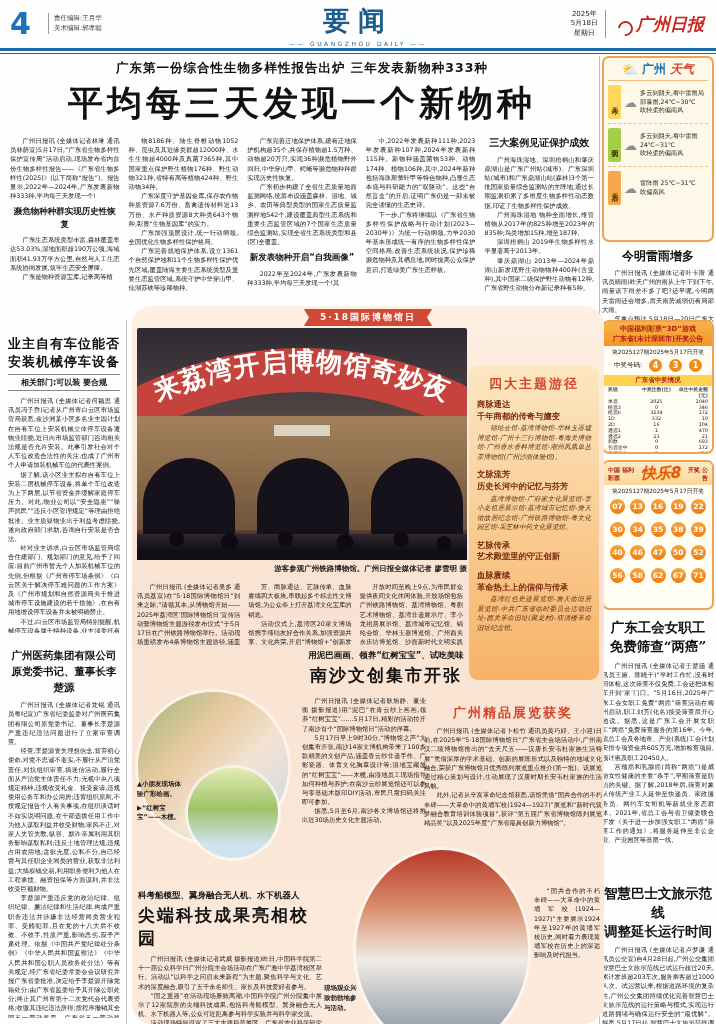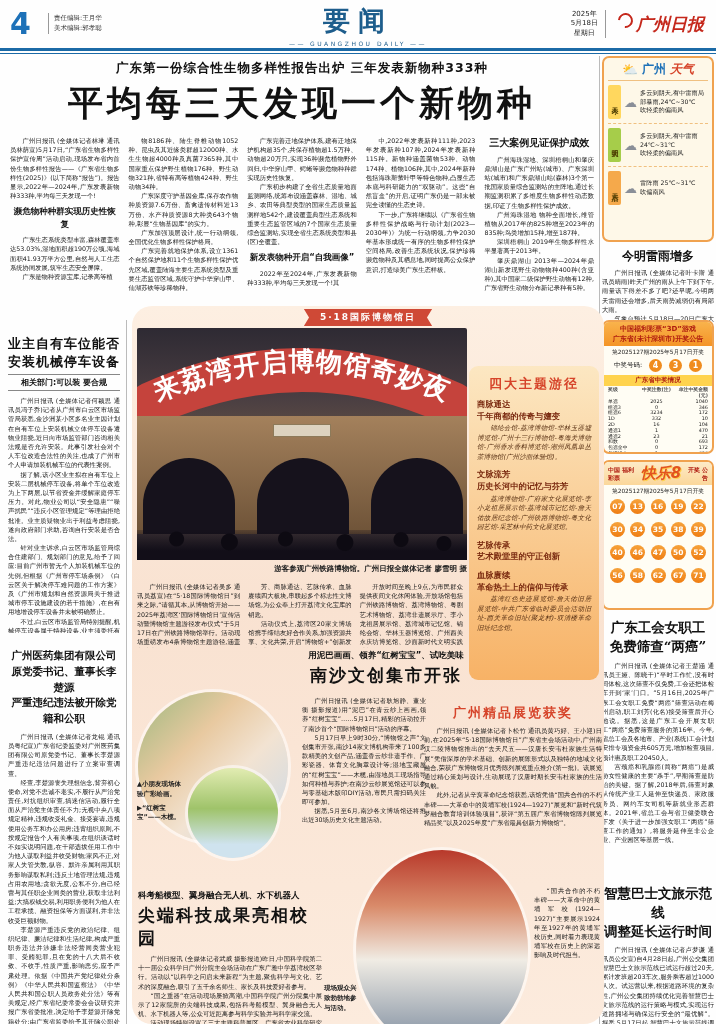--- a/index.html
+++ b/index.html
@@ -11,21 +11,21 @@
   .t6{font-size:6.3px;line-height:1.46;text-align:justify;color:#151515;}
   .t6 p{text-indent:2em;margin:0;}
   .clip{overflow:hidden;}
   
   .pagenum{font-size:30px;font-weight:bold;color:#1d71b8;}
   .editors{font-size:6.5px;color:#333;line-height:1.6;border-left:1px solid #999;padding-left:5px;}
   .secttitle{font-size:27px;font-weight:bold;color:#1d5d8c;letter-spacing:8px;text-align:center;}
   .sectsub{font-size:6px;color:#1d5d8c;letter-spacing:2.5px;text-align:center;margin-top:1px;}
   .sectsub:before,.sectsub:after{content:"——";color:#1d5d8c;margin:0 4px;}
   .dateblock{font-size:7px;color:#222;text-align:center;line-height:1.35;border-right:1px solid #999;padding-right:7px;}
-  .logoline{display:flex;align-items:flex-start;gap:3px;}
+  .logoline{display:flex;align-items:flex-end;gap:3px;}
   .logoswirl{width:15px;height:15px;border:2.5px solid #c5281c;border-left-color:transparent;border-radius:50%;transform:rotate(-40deg);}
   .logotext{color:#c5281c;font-weight:bold;font-style:italic;font-size:17px;font-family:"DejaVu Serif",serif;}
   .rule-thick{height:3px;background:#1b6aa6;}
   .rule-thin{height:1px;background:#1b6aa6;}
   
   .kicker{font-size:12.5px;font-weight:bold;text-align:center;letter-spacing:1px;}
   .headline1{font-size:35px;font-weight:bold;text-align:center;letter-spacing:4px;margin-top:3px;}
   .lead-cols{display:flex;gap:9px;margin-top:9px;height:186px;overflow:hidden;}
   .lead-cols>div{flex:1;}
   .colsub{font-size:8.5px;font-weight:bold;text-align:center;margin:5px 0;}
@@ -203,21 +203,20 @@
     <p>广州日报讯 (全媒体记者何颖思 通讯员冯子乔)记者从广州市白云区市场监管局获悉,金沙洲某小区多名业主因计划在自有车位上安装机械立体停车设备遭物业阻挠,近日向市场监管部门咨询相关法规是否允许安装。此事引发社会对个人车位改造合法性的关注,也成了广州市个人申请加装机械车位的代表性案例。</p>
         <p>据了解,该小区业主拟在自有车位上安装二层机械停车设备,将单个车位改造为上下两层,以节省资金并缓解家庭停车压力。对此,物业公司以“安全隐患”“噪声扰民”“违反小区管理规定”等理由拒绝批准。业主质疑物业出于利益考虑阻挠,遂向政府部门求助,咨询自行安装是否合法。</p>
         <p>针对业主诉求,白云区市场监管局综合住建部门、规划部门的意见,给予了回应:目前广州市暂无个人加装机械车位的先例,但根据《广州市停车场条例》《白云区关于解决停车难问题的工作方案》及《广州市规划和自然资源局关于推进城市停车设施建设的若干措施》,在自有用地增设停车设备并未被明确禁止。</p>
         <p>不过,白云区市场监管局特别提醒,机械停车设备属于特种设备,业主须委托有资质的单位安装,并经检验合格后到区市场监管局办理使用登记证。同时,业主须严格遵守《中华人民共和国特种设备安全法》,落实日常安全管理及设备隐患排查,保障设备运行安全。此外,为避免后续纠纷,建议业主提前与周边邻里及物业充分沟通。</p>
       </div>
   </div>
   <div class="abs" style="left:8px;top:648px;width:112px;">
     <div class="h-mid serif">
       <div>广州医药集团有限公司</div>
       <div>原党委书记、董事长李楚源</div>
-      <div>严重违纪违法被开除党籍和公职</div>
     </div>
     <div class="t6 clip" style="height:318px;margin-top:5px;">
 
     <p>广州日报讯 (全媒体记者龙锟 通讯员粤纪宣)广东省纪委监委对广州医药集团有限公司原党委书记、董事长李楚源严重违纪违法问题进行了立案审查调查。</p>
         <p>经查,李楚源丧失理想信念,背弃初心使命,对党不忠诚不老实,不履行从严治党责任,对抗组织审查,搞迷信活动,履行全面从严治党主体责任不力;无视中央八项规定精神,违规收受礼金、接受宴请,违规使用公务车和办公用房;违背组织原则,不按规定报告个人有关事项,在组织谈话时不如实说明问题,在干部选拔任用工作中为他人谋取利益并收受财物;家风不正,对家人失管失教,纵容、默许亲属利用其职务影响谋取私利;违反土地管理法规,违规占用农用地;贪欲无度,公私不分,自己经营与其任职企业同类的营业,获取非法利益;大搞权钱交易,利用职务便利为他人在工程承揽、融资担保等方面谋利,并非法收受巨额财物。</p>
         <p>李楚源严重违反党的政治纪律、组织纪律、廉洁纪律和生活纪律,构成严重职务违法并涉嫌非法经营同类营业犯罪、受贿犯罪,且在党的十八大后不收敛、不收手,性质严重,影响恶劣,应予严肃处理。依据《中国共产党纪律处分条例》《中华人民共和国监察法》《中华人民共和国公职人员政务处分法》等有关规定,经广东省纪委常委会会议研究并报广东省委批准,决定给予李楚源开除党籍处分;由广东省监委给予其开除公职处分;终止其广州市第十二次党代会代表资格;收缴其违纪违法所得;按程序撤销其全国五一劳动奖章、广东省五一劳动奖章、广东省劳动模范等荣誉称号;将其涉嫌犯罪问题移送检察机关依法审查起诉,所涉财物一并移送。</p>
       </div>
   </div>
 
   <div class="abs wbox" style="left:602px;top:56px;width:112px;height:186px;">

